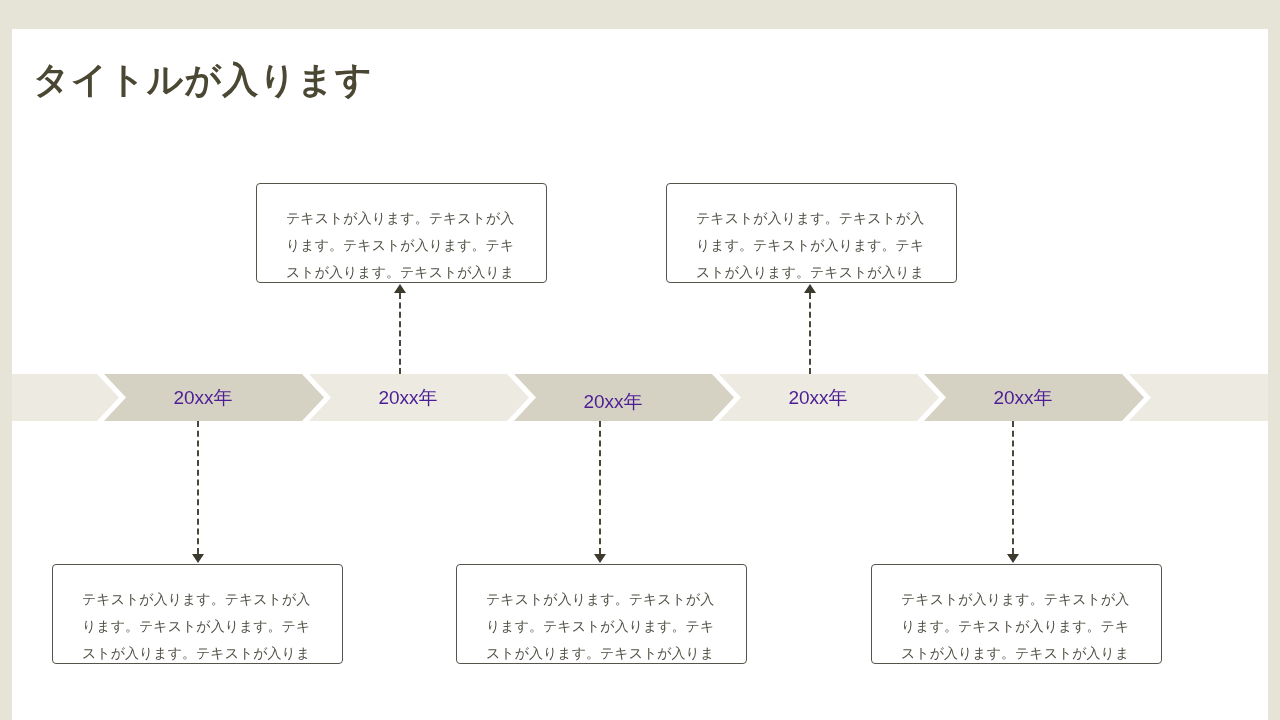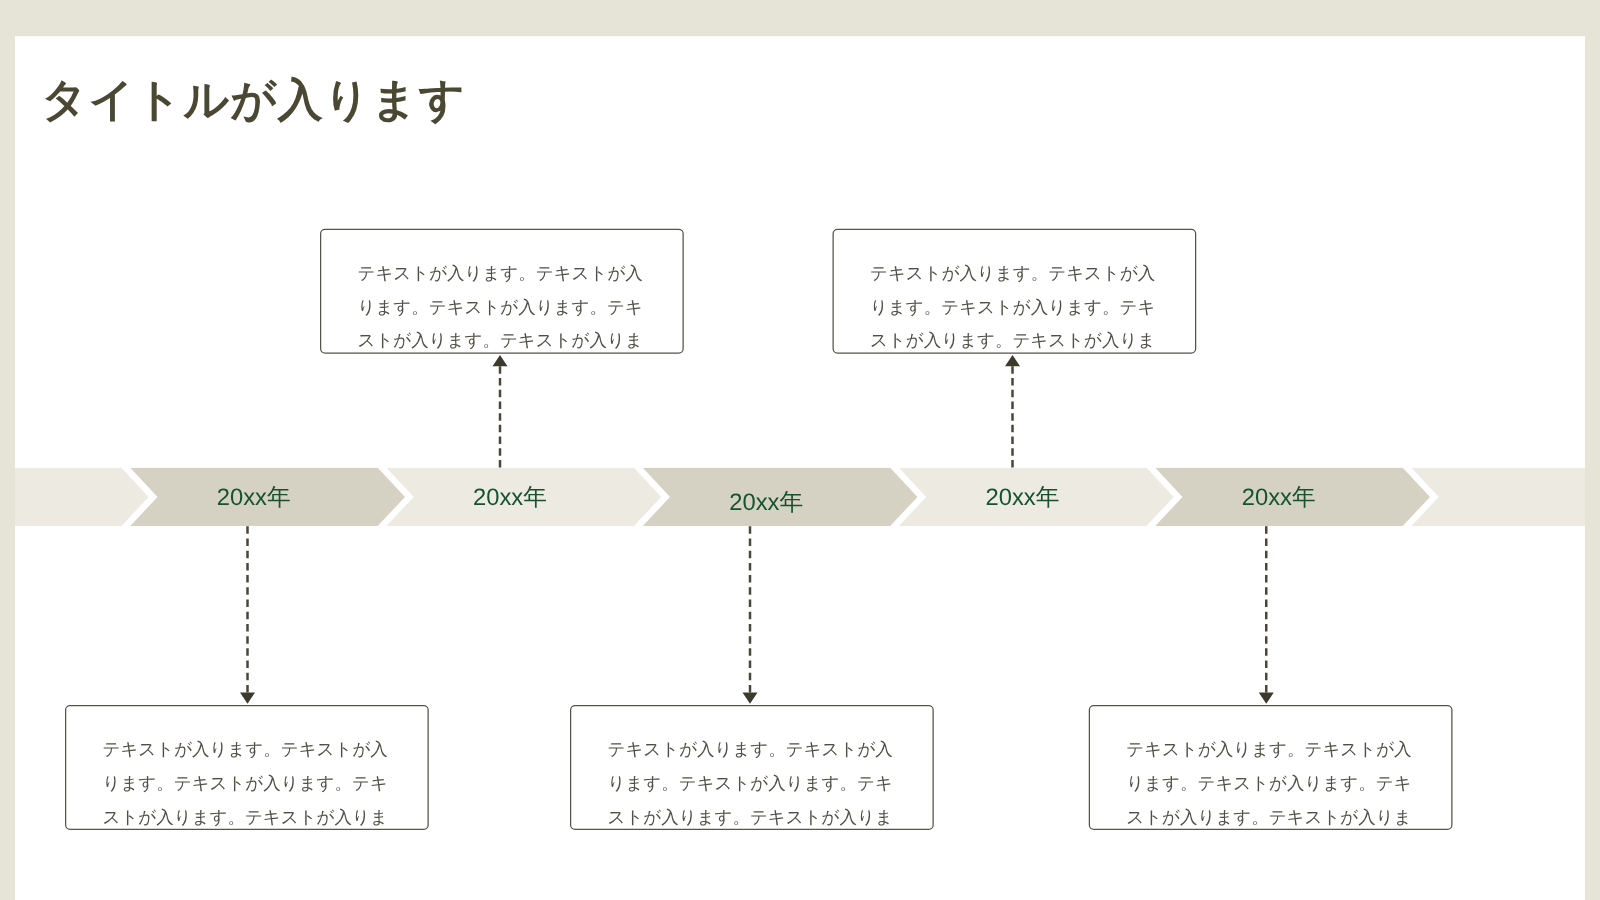--- a/index.html
+++ b/index.html
@@ -26,21 +26,21 @@
   .seg-mid{clip-path:polygon(0 0, calc(100% - 22px) 0, 100% 50%, calc(100% - 22px) 100%, 0 100%, 22px 50%);padding-right:22px;}
   .seg-last{clip-path:polygon(0 0, 100% 0, 100% 100%, 0 100%, 22px 50%);}
   .s1{left:0;width:107px;}
   .s2{left:92px;width:220px;}
   .s3{left:297px;width:220px;}
   .s4{left:502px;width:220px;}
   .s5{left:707px;width:220px;}
   .s6{left:912px;width:220px;}
   .s7{left:1117px;width:139px;}
   .s4{padding-top:9px;}
-  .seg-label{font-size:19px;color:#14532d;white-space:nowrap;}
+  .seg-label{font-size:19px;color:#4c1d95;white-space:nowrap;}
   
   .connector{position:absolute;width:0;border-left:2px dashed #4A4738;}
   .c-up1{left:387px;top:264px;height:81px;}
   .c-up2{left:797px;top:264px;height:81px;}
   .c-dn1{left:185px;top:392px;height:133px;}
   .c-dn2{left:587px;top:392px;height:133px;}
   .c-dn3{left:1000px;top:392px;height:133px;}
   .arrowhead{position:absolute;width:0;height:0;border-left:6px solid transparent;border-right:6px solid transparent;}
   .ah-up{border-bottom:9px solid #3C3A2C;}
   .ah-dn{border-top:9px solid #3C3A2C;}

